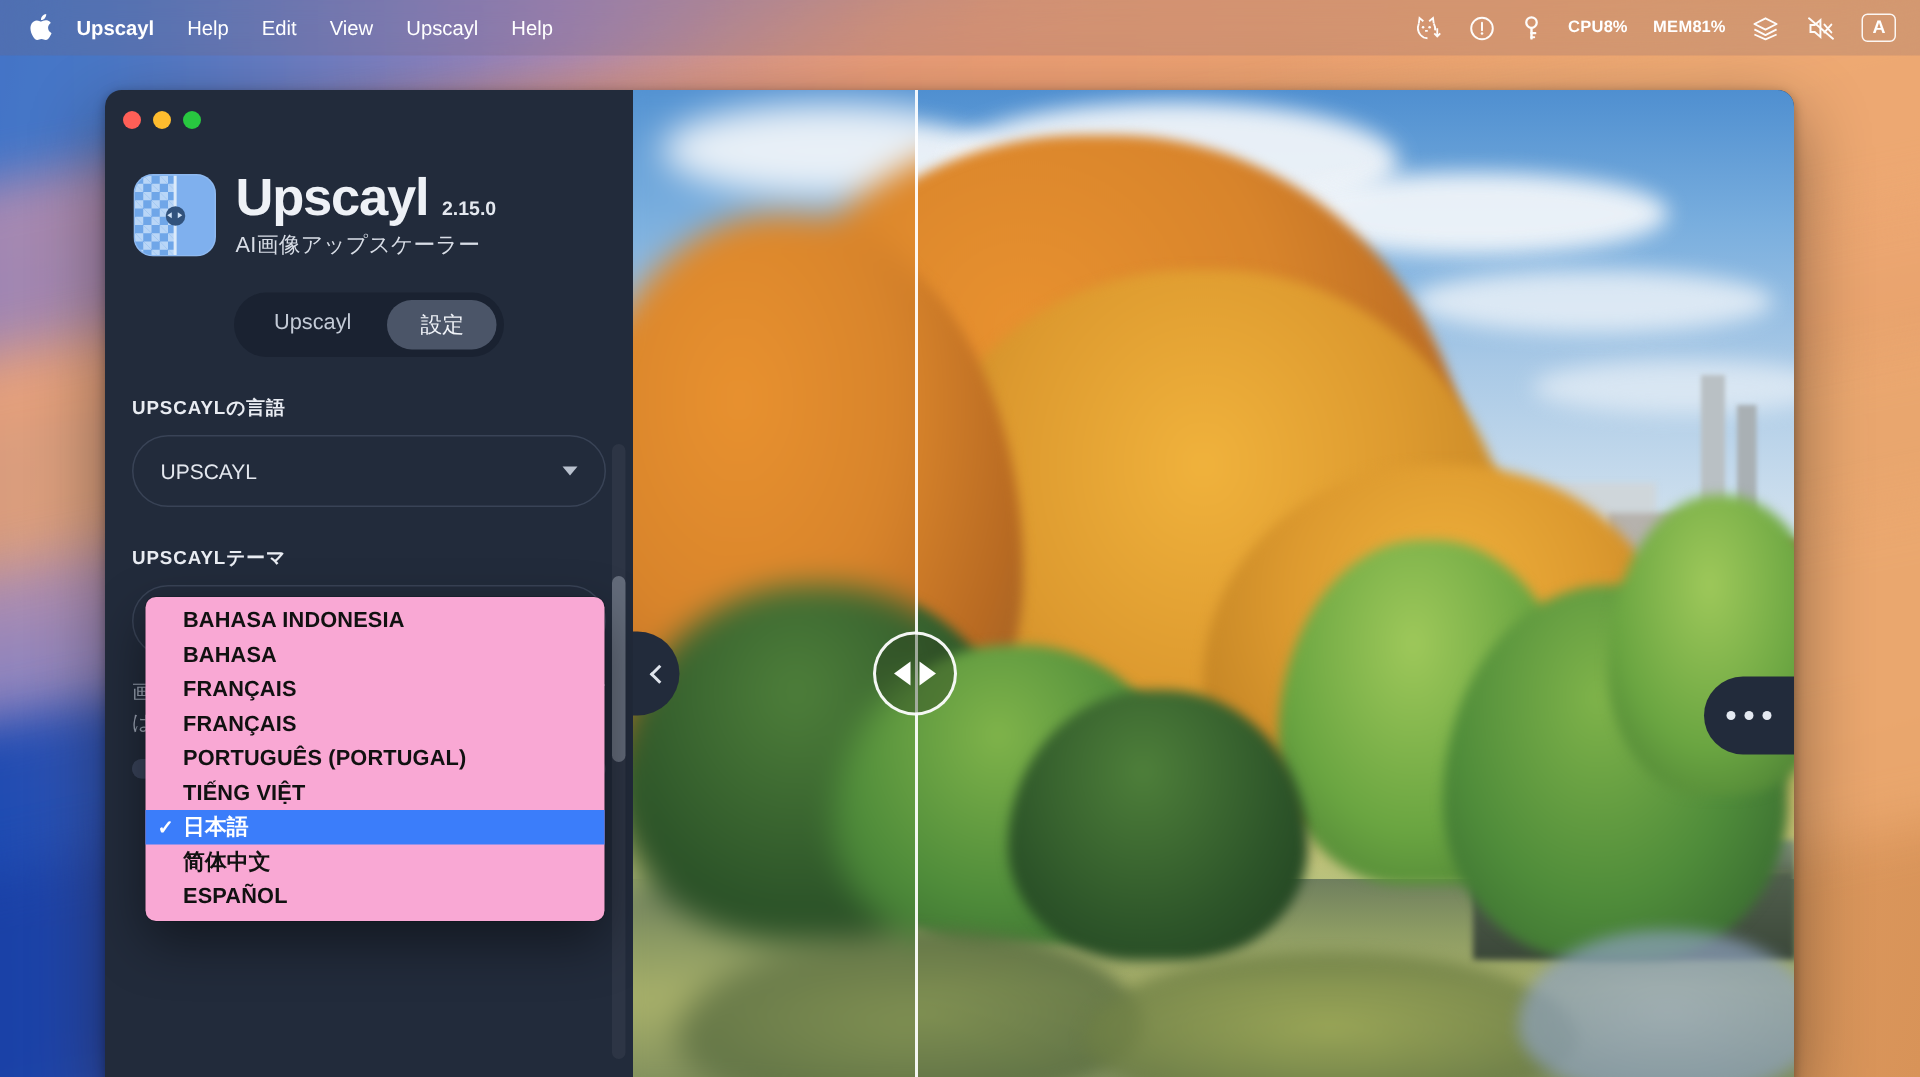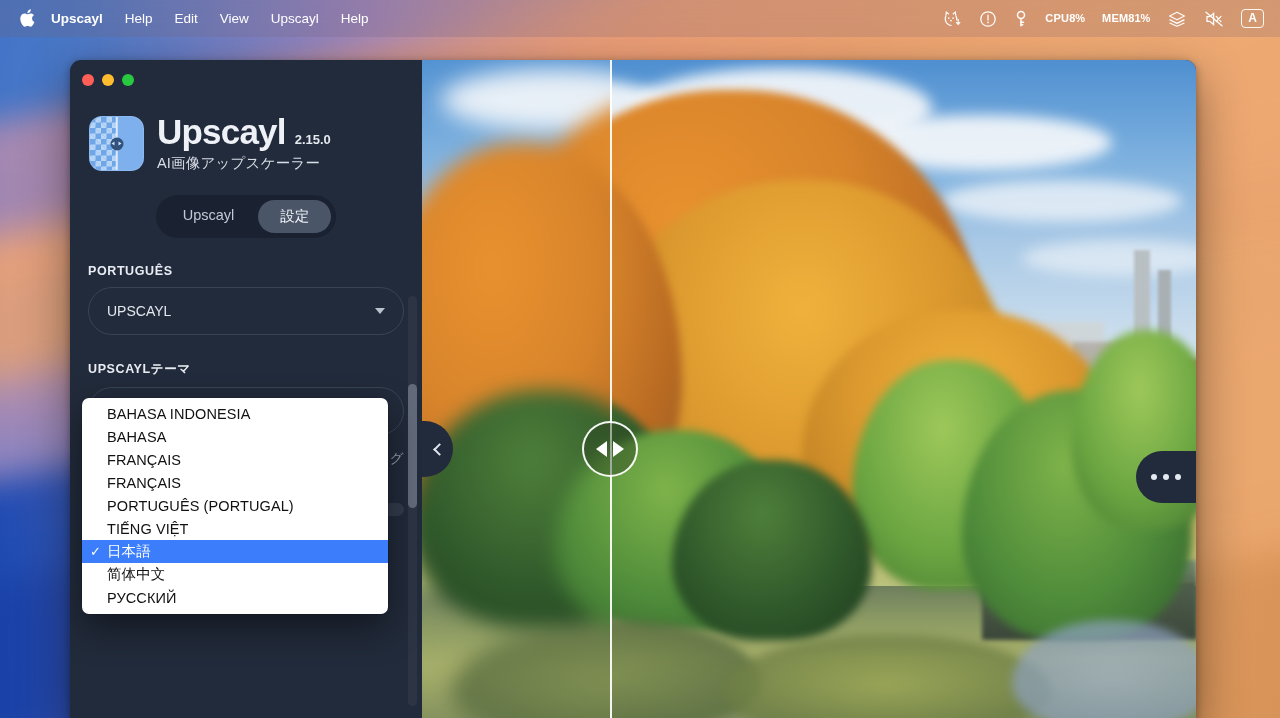--- a/index.html
+++ b/index.html
@@ -189,28 +189,29 @@
   }
   .sb-thumb {
     position: absolute; left: 0; top: 88px;
     width: 9px; height: 124px; border-radius: 999px;
     background: rgba(225,232,244,.30);
   }
 
   
   #lang-menu {
     position: absolute;
-    left: 12px; top: 338px;
+    left: 27px; top: 338px;
     width: 306px;
-    background: #ffffff;
+    background: #f9a8d4;
     border-radius: 7px;
     padding: 4px 0 5px;
     box-shadow: 0 14px 36px rgba(0,0,0,.45), 0 0 0 .5px rgba(0,0,0,.2);
     z-index: 40;
     color: #111;
+    font-weight: bold;
   }
   .lang-item {
     height: 23px; display: flex; align-items: center;
     padding: 0 10px 0 8px; font-size: 14.5px; white-space: nowrap;
     letter-spacing: .1px;
   }
   .lang-item .check {
     width: 17px; flex: 0 0 17px; font-size: 13px; color: #111; line-height: 1;
   }
   .lang-item.selected { background: #3b7dfa; color: #fff; border-radius: 0; }
@@ -415,21 +416,21 @@
             <div class="app-sub">AI画像アップスケーラー</div>
           </div>
         </div>
 
         <div class="tabs">
           <div class="tab">Upscayl</div>
           <div class="tab active">設定</div>
         </div>
 
         <div class="field">
-          <div class="field-label">PORTUGUÊS</div>
+          <div class="field-label">UPSCAYLの言語</div>
           <div class="select">
             <span>UPSCAYL</span>
             <span class="caret"></span>
           </div>
         </div>
 
         <div class="field">
           <div class="field-label">UPSCAYLテーマ</div>
           <div class="select">
             <span>日本語</span>
@@ -481,21 +482,21 @@
         <div class="lang-item selected">
           <span class="check">✓</span>
           <span>日本語</span>
         </div>
         <div class="lang-item">
           <span class="check"></span>
           <span>简体中文</span>
         </div>
         <div class="lang-item">
           <span class="check"></span>
-          <span>РУССКИЙ</span>
+          <span>ESPAÑOL</span>
         </div>
       </div>
     </div>
 
     <div id="viewer">
 
       <div id="right-pane">
         <div class="scene">
           <div class="sky"></div>
           <div class="cloud" style="left:30px; top:18px; width:220px; height:60px;"></div>

